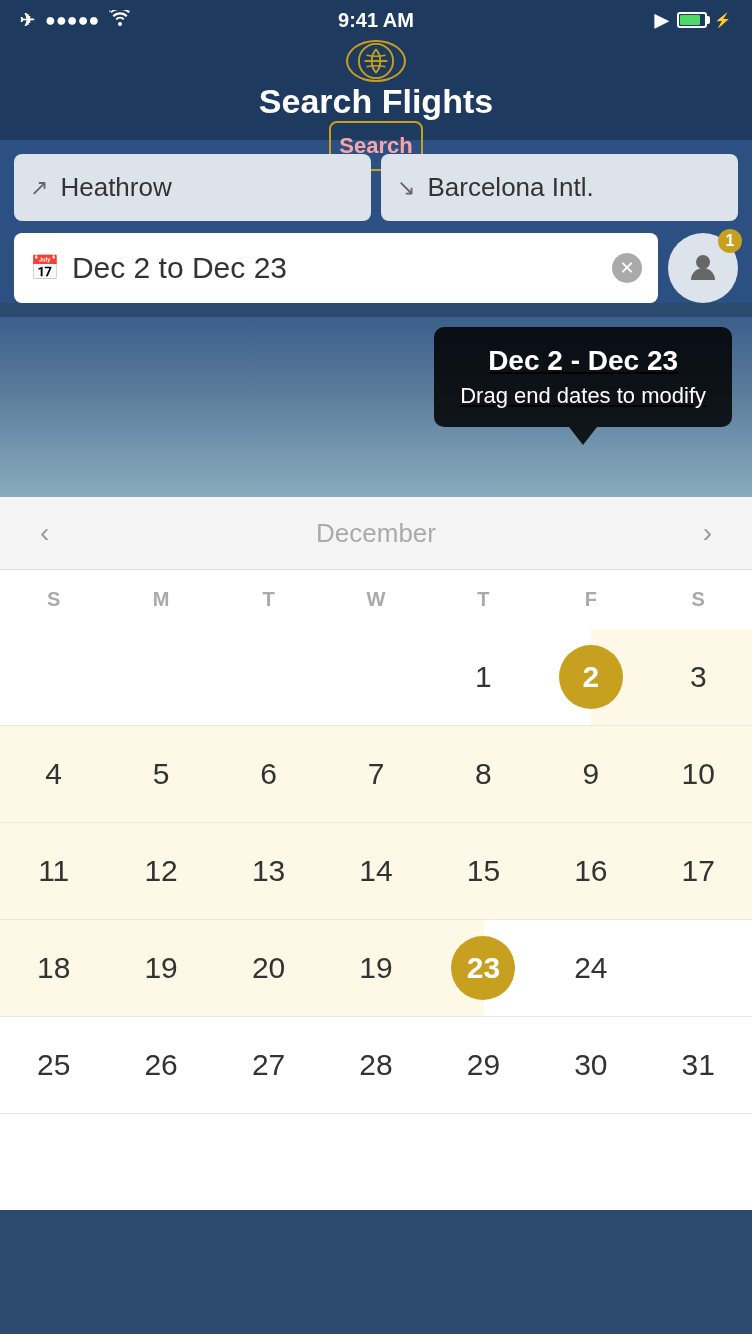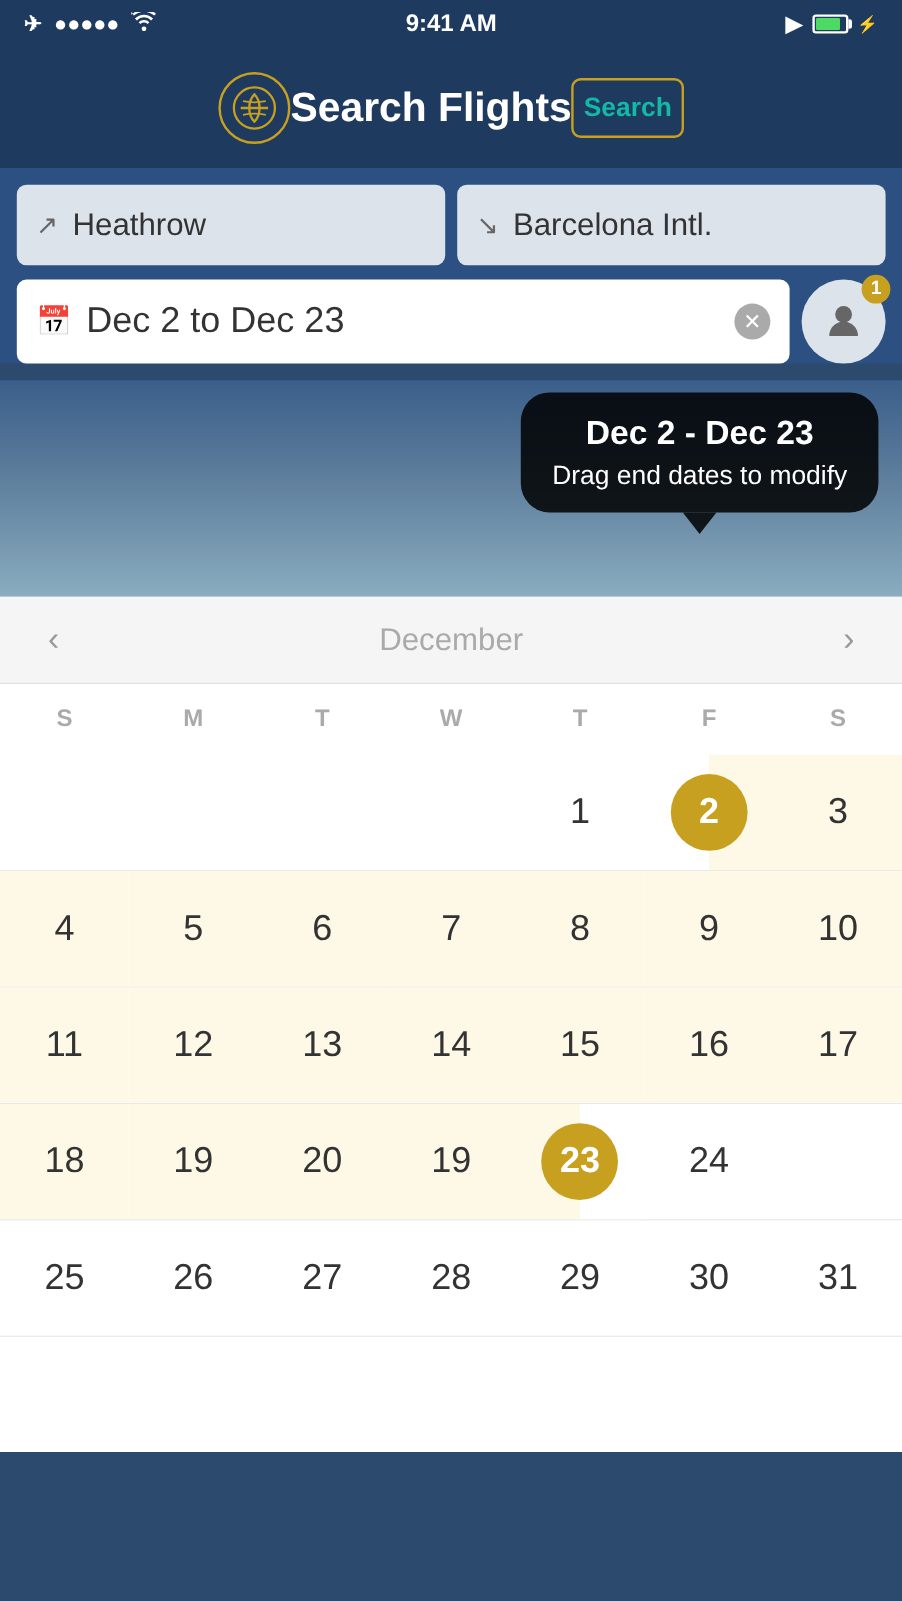--- a/index.html
+++ b/index.html
@@ -69,42 +69,43 @@
       top: 50%;
       transform: translateY(-50%);
     }
 
     
     .header {
       background: #1e3a5f;
       height: 100px;
       display: flex;
       align-items: center;
-      justify-content: center;
+      justify-content: space-between;
       padding: 0 20px;
+      flex-direction: column;
     }
     .header-logo {
       width: 60px;
       height: 60px;
       border: 2px solid #c8a020;
       border-radius: 50%;
       display: flex;
       align-items: center;
       justify-content: center;
     }
     .logo-svg { width: 38px; height: 38px; }
     .header-title {
       color: white;
       font-size: 34px;
       font-weight: 600;
     }
     .search-btn {
       border: 2px solid #c8a020;
       background: transparent;
-      color: #14b8a6;
+      color: #fca5a5;
       font-size: 22px;
       font-weight: 600;
       padding: 10px 8px;
       border-radius: 8px;
       cursor: pointer;
     }
 
     
     .search-fields {
       background: #2c5082;
@@ -199,23 +200,24 @@
       height: 180px;
       position: relative;
     }
 
     
     .tooltip-container {
       position: absolute;
       top: 10px;
       right: 20px;
       background: rgba(0,0,0,0.85);
-      border-radius: 24px;
+      border-radius: 10px;
       padding: 18px 26px;
       max-width: 400px;
+      text-decoration: underline;
     }
     .tooltip-title {
       color: white;
       font-size: 28px;
       font-weight: bold;
       text-align: center;
       margin-bottom: 6px;
     }
     .tooltip-sub {
       color: white;

